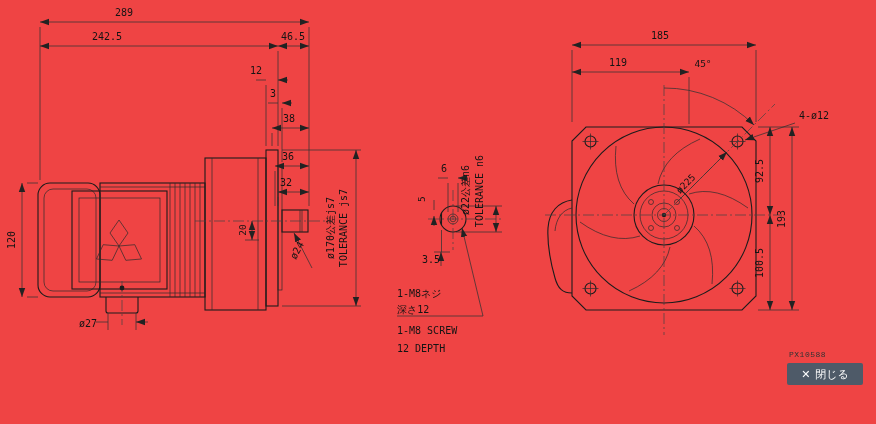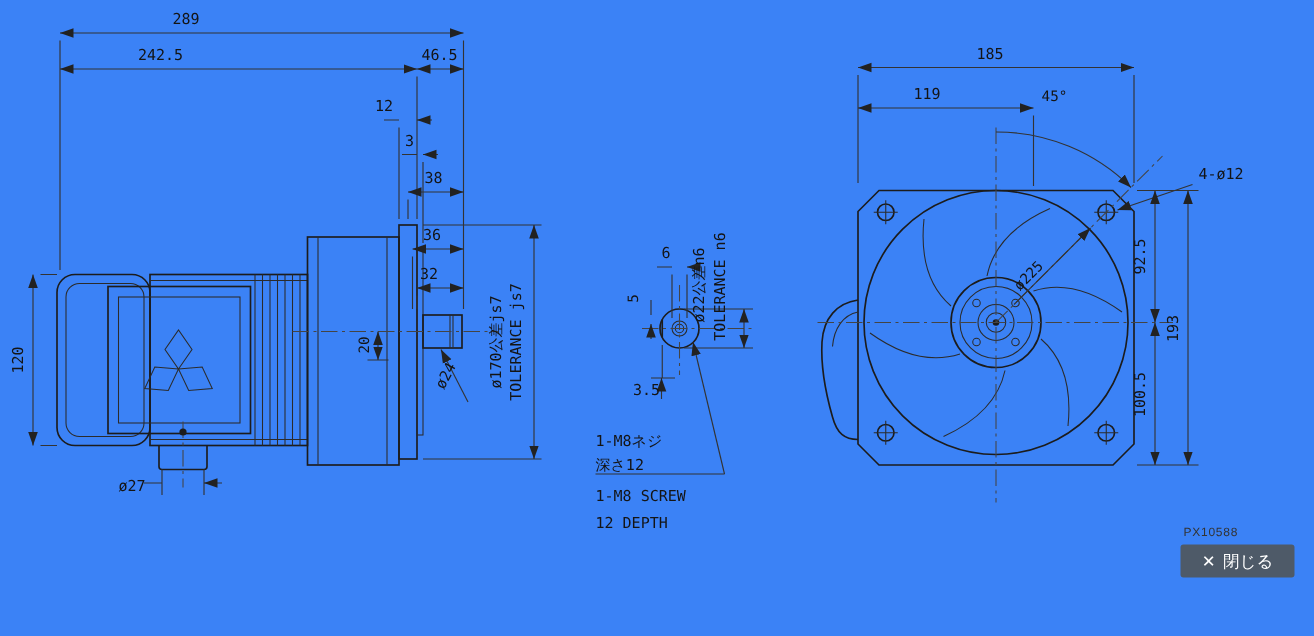--- a/index.html
+++ b/index.html
@@ -1,27 +1,27 @@
 <!DOCTYPE html>
 <html><head>
 <meta charset="utf-8">
 <style>
   html,body{margin:0;padding:0;background:#fff;}
-  .stage{position:relative;width:876px;height:424px;background:#3b82f6;overflow:hidden;
+  .stage{position:relative;width:876px;height:424px;background:#ef4444;overflow:hidden;
          font-family:"DejaVu Sans Mono",monospace;}
   svg{position:absolute;left:0;top:0;}
   .obj{stroke:#1c1c1c;stroke-width:1.1;fill:none;}
   .thin{stroke:#2b2b2b;stroke-width:0.7;fill:none;}
   .dim{stroke:#333;stroke-width:0.75;fill:none;}
   .cl{stroke:#444;stroke-width:0.7;fill:none;stroke-dasharray:11 3 2 3;}
   .t{font-family:"DejaVu Sans Mono",monospace;font-size:10px;fill:#141414;}
   .ts{font-family:"DejaVu Sans Mono",monospace;font-size:9.5px;fill:#141414;}
   .fill{fill:#1c1c1c;stroke:none;}
   .px-label{position:absolute;left:789px;top:350px;font-size:8px;color:#333;
-            letter-spacing:.5px;font-family:Liberation Sans, sans-serif;}
+            letter-spacing:.5px;font-family:Liberation Mono, monospace;}
   .close-btn{position:absolute;left:787px;top:363px;width:76px;height:22px;
              display:flex;align-items:center;justify-content:center;gap:5px;
              background:#4e5a68;color:#ffffff;border:0;border-radius:2px;
              font-family:"DejaVu Sans",sans-serif;font-size:11px;cursor:pointer;}
 </style>
 </head>
 <body>
 
 <div class="stage">
 

